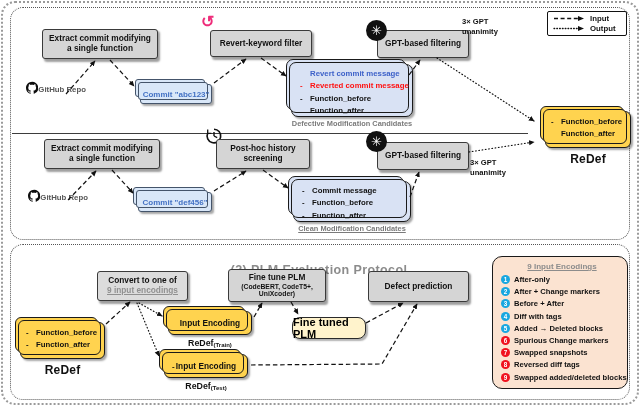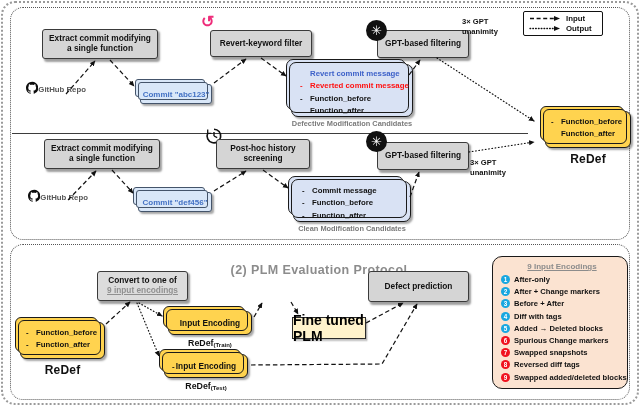--- a/index.html
+++ b/index.html
@@ -39,36 +39,36 @@
   .gh-wrap{display:flex;flex-direction:row;align-items:center;width:60px;}
   .gh-caption{font-size:7.8px;font-weight:700;color:#555;margin-top:3px;white-space:nowrap;}
   
   .openai-badge{width:21px;height:21px;border-radius:50%;background:#111;color:#fff;
       display:flex;align-items:center;justify-content:center;font-size:13px;z-index:4;}
   
   .revert-ic{font-size:16px;font-weight:700;color:#ee2d7a;z-index:4;line-height:1;}
   
   .note{font-size:7.6px;font-weight:700;color:#111;line-height:1.3;white-space:nowrap;}
   
-  #legend-top{left:523px;top:11px;width:80px;height:25px;border:1.3px solid #111;background:#fff;
+  #legend-top{left:547px;top:11px;width:80px;height:25px;border:1.3px solid #111;background:#fff;
       border-radius:2px;display:flex;flex-direction:column;justify-content:space-evenly;padding:1px 5px;box-sizing:border-box;}
   .lt-row{display:flex;align-items:center;gap:5px;}
   .lt-row span{font-size:7.8px;font-weight:700;color:#111;}
   
   #divider{left:12px;top:133px;width:516px;height:0;border-top:1.6px solid #3d3d3d;}
   
   .link-gray{color:#909090;text-decoration:underline;}
   
   .enc-card{display:flex;align-items:center;justify-content:center;font-size:8.3px;font-weight:700;color:#111;padding-top:0;}
   .enc-card .bullet{position:absolute;left:7px;font-size:8px;}
   .enc-caption{text-align:center;font-size:8.8px;font-weight:700;color:#111;}
   .enc-caption .sub{font-size:6px;vertical-align:-1px;}
   
-  #finetuned-box{background:#fff3cc;border:1.3px solid #2a2a2a;border-radius:0;
-      display:flex;align-items:center;justify-content:center;font-size:14px;font-weight:700;
+  #finetuned-box{background:#fff3cc;border:1.3px solid #2a2a2a;border-radius:8px;
+      display:flex;align-items:center;justify-content:center;font-size:11px;font-weight:700;
       box-shadow:1.5px 2px 1.5px rgba(0,0,0,.3);}
   
   #enc-legend{left:492px;top:256px;width:136px;height:133px;background:#fbe3d1;border:1.3px solid #1a1a1a;
       border-radius:10px;box-sizing:border-box;padding:5px 4px 0 8px;}
   #enc-legend .t{text-align:center;font-size:8px;font-weight:700;color:#8c8c8c;text-decoration:underline;margin-bottom:4px;}
   .enc-item{display:flex;align-items:center;gap:4px;margin-bottom:3.2px;}
   .num-circle{width:9px;height:9px;border-radius:50%;color:#fff;font-size:6.3px;font-weight:700;
       display:flex;align-items:center;justify-content:center;flex:none;}
   .enc-label{font-size:7.6px;font-weight:700;color:#111;white-space:nowrap;}
   svg.overlay{left:0;top:0;width:640px;height:405px;pointer-events:none;z-index:6;}
@@ -184,21 +184,21 @@
       </div>
     <div class="cline">
         <span class="bullet">-</span>
         <span>Function_before</span>
       </div>
     <div class="cline">
         <span class="bullet">-</span>
         <span>Function_after</span>
       </div>
   </div>
-  <div class="abs card-caption" style="left:282px;top:224px;width:140px;">Clean Modification Candidates</div>
+  <div class="abs card-caption" style="left:282px;top:224px;width:140px;text-decoration:underline;">Clean Modification Candidates</div>
 
   <div class="abs openai-badge" style="left:366px;top:131px;">✳</div>
   <div class="abs gray-box" style="left:377px;top:142px;width:90px;height:26px;">
     <div>GPT-based filtering</div>
   </div>
   <div class="abs note" style="left:470px;top:158px;">
     <div>3× GPT</div>
     <div>unanimity</div>
   </div>
 
@@ -243,20 +243,25 @@
   </div>
 
   <div class="abs stack yellow-card enc-card" style="left:164px;top:354px;width:84px;height:24px;">
     <span class="bullet">-</span>
     <span>Input Encoding</span>
   </div>
   <div class="abs enc-caption" style="left:164px;top:381px;width:84px;">
     <span>ReDef</span><span class="sub">(Test)</span>
   </div>
 
+  <div class="abs gray-box" style="left:228px;top:269px;width:96px;height:31px;">
+    <div>Fine tune PLM</div>
+    <div class="small">(CodeBERT, CodeT5+,</div>
+    <div class="small">UniXcoder)</div>
+  </div>
 
   <div class="abs" id="finetuned-box" style="left:292px;top:317px;width:72px;height:20px;">
     <span>Fine tuned PLM</span>
   </div>
 
   <div class="abs gray-box" style="left:368px;top:271px;width:99px;height:29px;">
     <div>Defect prediction</div>
   </div>
 
   <div class="abs" id="enc-legend">

